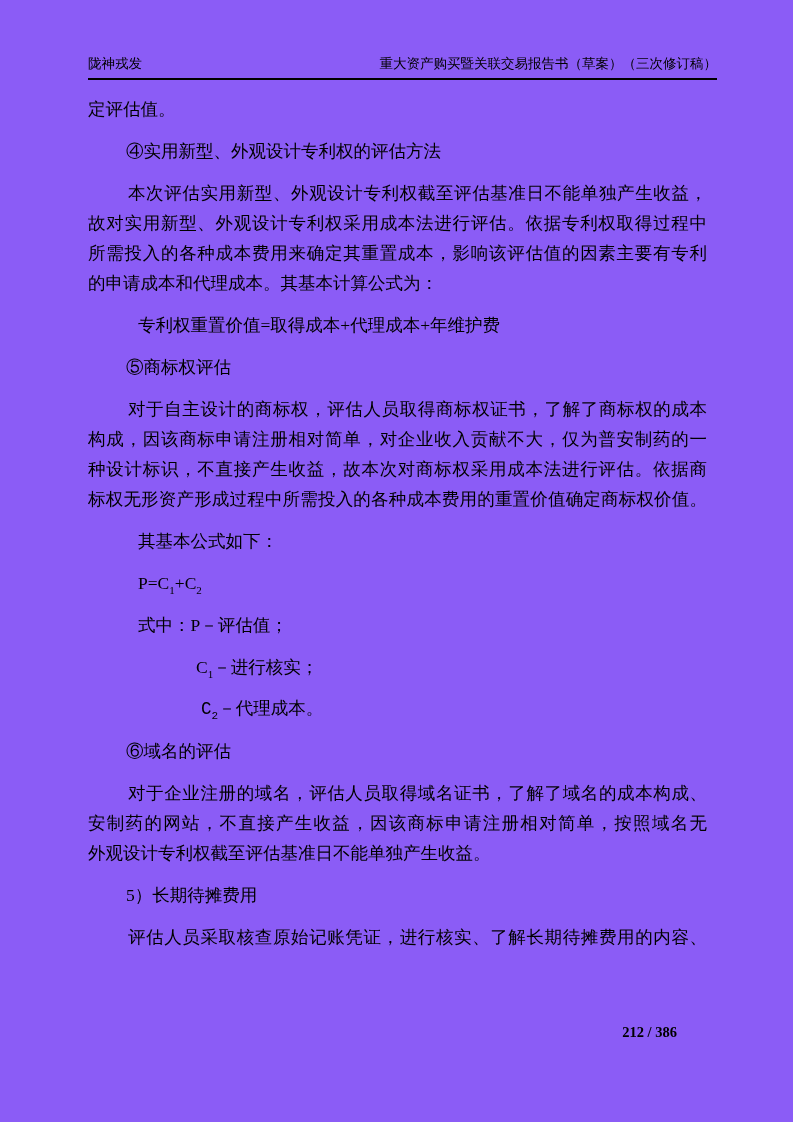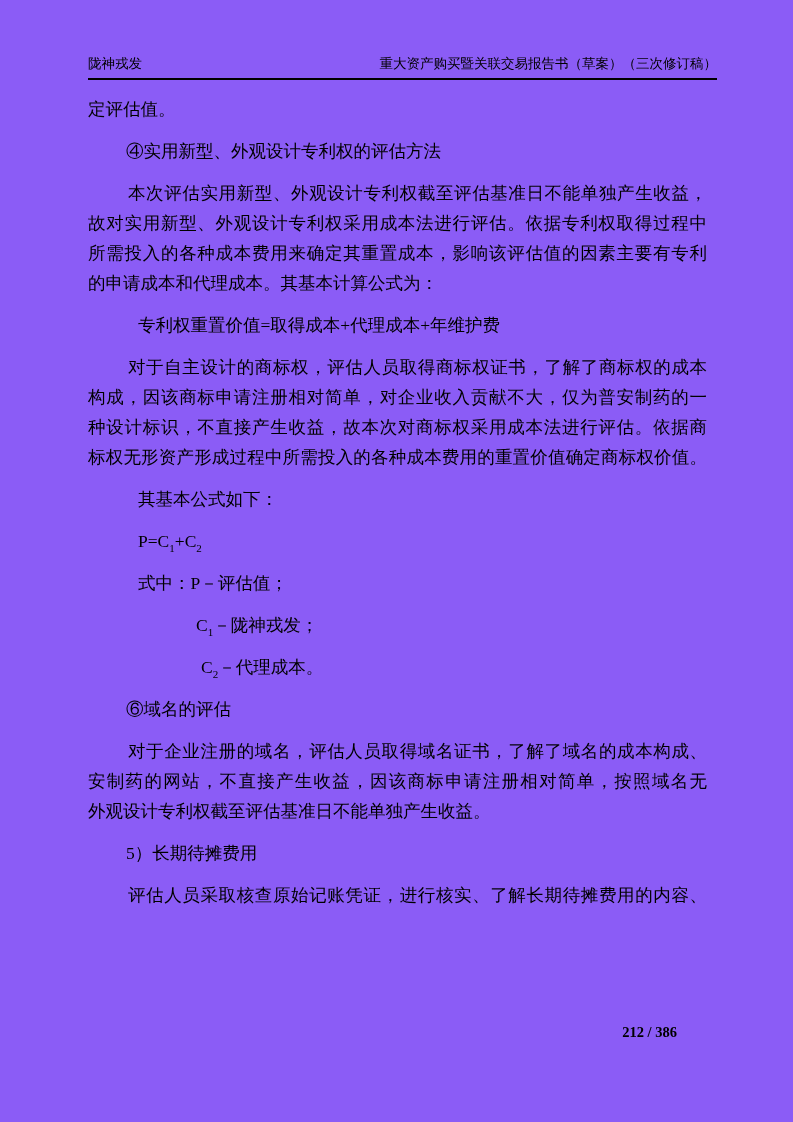--- a/index.html
+++ b/index.html
@@ -37,21 +37,21 @@
   .para:last-child { margin-bottom: 0; }
   .line {
     height: 30px;
     line-height: 30px;
     font-size: 17.5px;
     text-align: left;
   }
   .line.heading { padding-left: 38px; }
   .line.formula { padding-left: 50px; }
   .line.def1    { padding-left: 108px; }
-  .line.def2    { padding-left: 113px; }
+  .line.def2    { padding-left: 113px; font-family: Liberation Mono, monospace; }
   .line.body.first { padding-left: 40px; }
   .line.just {
     text-align: justify;
     text-align-last: justify;
     text-justify: inter-character;
   }
   .line sub {
     font-size: 11px;
     line-height: 0;
   }
@@ -85,36 +85,39 @@
       <div class="para">
         <div class="line body first just">本次评估实用新型、外观设计专利权截至评估基准日不能单独产生收益，</div>
         <div class="line body just">故对实用新型、外观设计专利权采用成本法进行评估。依据专利权取得过程中</div>
         <div class="line body just">所需投入的各种成本费用来确定其重置成本，影响该评估值的因素主要有专利</div>
         <div class="line body">的申请成本和代理成本。其基本计算公式为：</div>
       </div>
       <div class="para">
         <div class="line formula">专利权重置价值=取得成本+代理成本+年维护费</div>
       </div>
       <div class="para">
+        <div class="line heading">⑤商标权评估</div>
+      </div>
+      <div class="para">
         <div class="line body first just">对于自主设计的商标权，评估人员取得商标权证书，了解了商标权的成本</div>
         <div class="line body just">构成，因该商标申请注册相对简单，对企业收入贡献不大，仅为普安制药的一</div>
         <div class="line body just">种设计标识，不直接产生收益，故本次对商标权采用成本法进行评估。依据商</div>
         <div class="line body just">标权无形资产形成过程中所需投入的各种成本费用的重置价值确定商标权价值。</div>
       </div>
       <div class="para">
         <div class="line formula">其基本公式如下：</div>
       </div>
       <div class="para">
         <div class="line formula"><span>P=C</span><sub>1</sub><span>+C</span><sub>2</sub></div>
       </div>
       <div class="para">
         <div class="line formula">式中：P－评估值；</div>
       </div>
       <div class="para">
-        <div class="line def1"><span>C</span><sub>1</sub><span>－陇神戎发；</span></div>
+        <div class="line def1"><span>C</span><sub>1</sub><span>－进行核实；</span></div>
       </div>
       <div class="para">
         <div class="line def2"><span>C</span><sub>2</sub><span>－代理成本。</span></div>
       </div>
       <div class="para">
         <div class="line heading">⑥域名的评估</div>
       </div>
       <div class="para">
         <div class="line body first just">对于企业注册的域名，评估人员取得域名证书，了解了域名的成本构成、</div>
         <div class="line body just">安制药的网站，不直接产生收益，因该商标申请注册相对简单，按照域名无</div>

